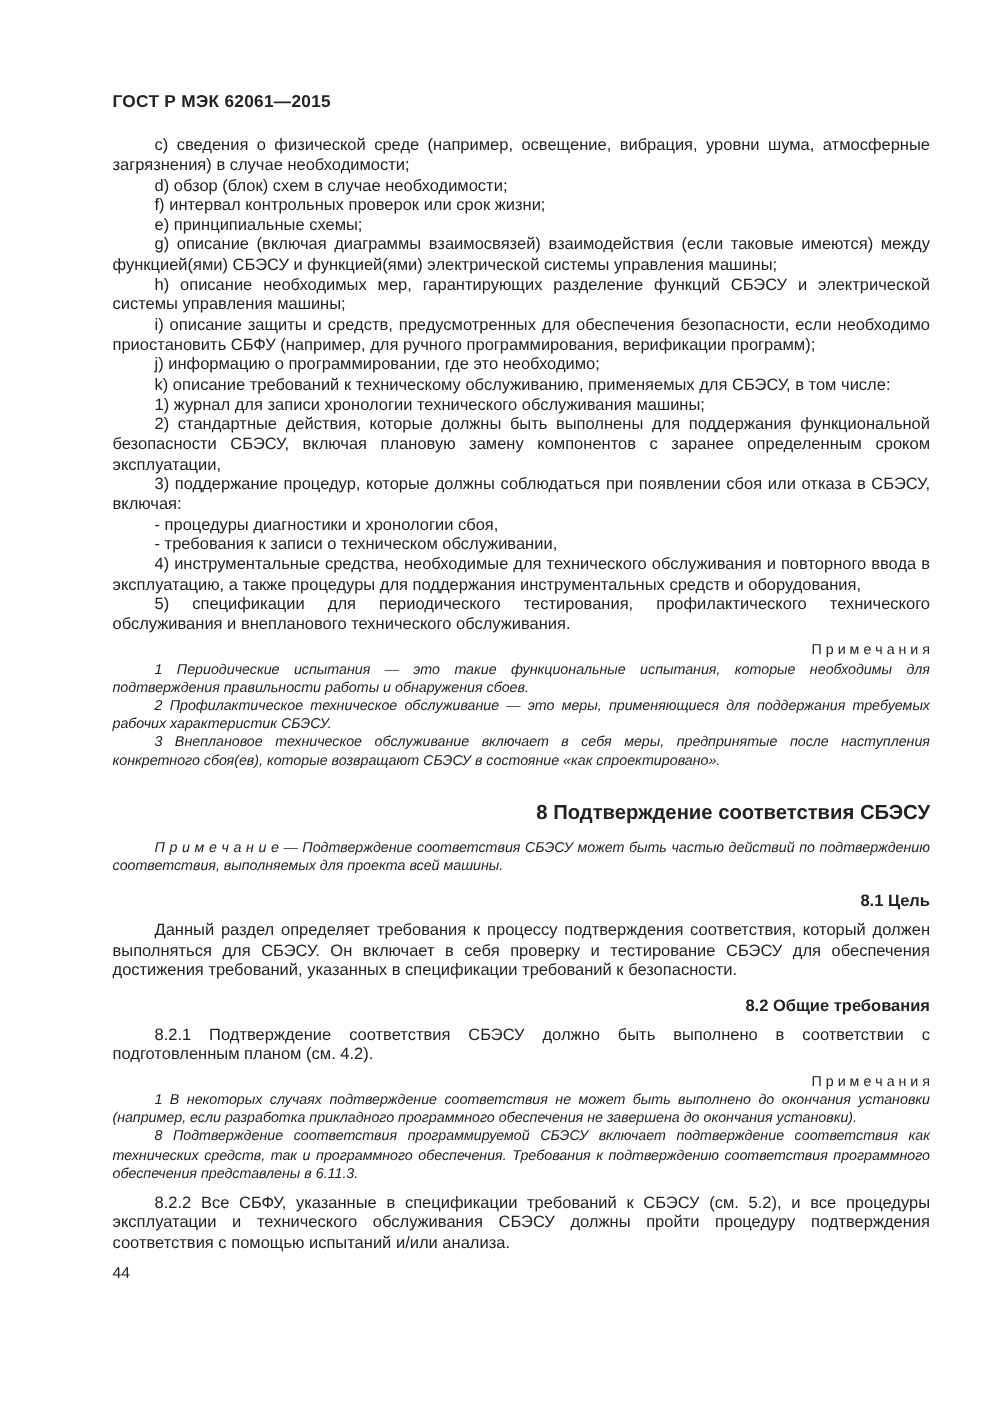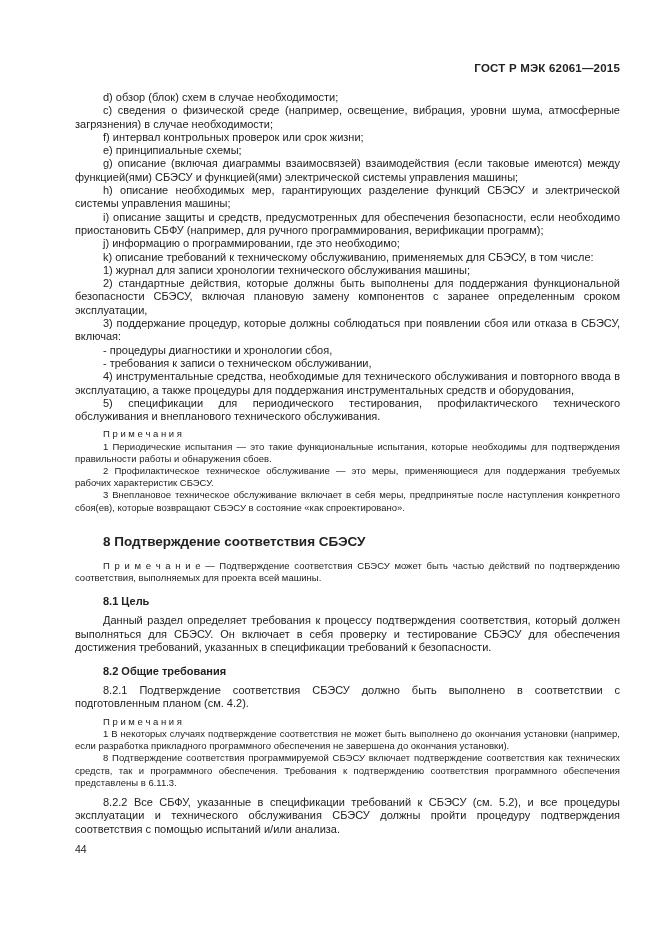--- a/index.html
+++ b/index.html
@@ -16,34 +16,34 @@
     box-sizing: border-box;
     padding: 62px 41px 0 75px;
     overflow: hidden;
   }
   .header {
     font-weight: bold;
     font-size: 11.5px;
     line-height: 13px;
     letter-spacing: 0.2px;
     margin-bottom: 16px;
-    text-align: right;
   }
-  p { margin: 0; }
+  p { margin: 0; text-align: right; }
   .body {
     font-size: 11px;
     line-height: 13.3px;
     text-align: justify;
     text-indent: 28px;
   }
   .note {
     font-size: 9.5px;
     line-height: 12.2px;
     text-align: justify;
     text-indent: 28px;
+    font-style: italic;
   }
   .note-label {
     font-size: 9.5px;
     line-height: 12.2px;
     text-indent: 28px;
     margin-top: 5px;
   }
   .h1 {
     font-size: 13.5px;
     font-weight: bold;
@@ -64,22 +64,22 @@
     margin-top: 7px;
   }
 </style>
 </head>
 <body>
 
 <div class="page">
   <div class="header">ГОСТ Р МЭК 62061—2015</div>
 
   <div>
+    <p class="body">c) сведения о физической среде (например, освещение, вибрация, уровни шума, атмосферные загрязнения) в случае необходимости;</p>
     <p class="body">d) обзор (блок) схем в случае необходимости;</p>
-    <p class="body">c) сведения о физической среде (например, освещение, вибрация, уровни шума, атмосферные загрязнения) в случае необходимости;</p>
     <p class="body">f) интервал контрольных проверок или срок жизни;</p>
     <p class="body">e) принципиальные схемы;</p>
     <p class="body">g) описание (включая диаграммы взаимосвязей) взаимодействия (если таковые имеются) между функцией(ями) СБЭСУ и функцией(ями) электрической системы управления машины;</p>
     <p class="body">h) описание необходимых мер, гарантирующих разделение функций СБЭСУ и электрической системы управления машины;</p>
     <p class="body">i) описание защиты и средств, предусмотренных для обеспечения безопасности, если необходимо приостановить СБФУ (например, для ручного программирования, верификации программ);</p>
     <p class="body">j) информацию о программировании, где это необходимо;</p>
     <p class="body">k) описание требований к техническому обслуживанию, применяемых для СБЭСУ, в том числе:</p>
     <p class="body">1) журнал для записи хронологии технического обслуживания машины;</p>
     <p class="body">2) стандартные действия, которые должны быть выполнены для поддержания функциональной безопасности СБЭСУ, включая плановую замену компонентов с заранее определенным сроком эксплуатации,</p>
     <p class="body">3) поддержание процедур, которые должны соблюдаться при появлении сбоя или отказа в СБЭСУ, включая:</p>

